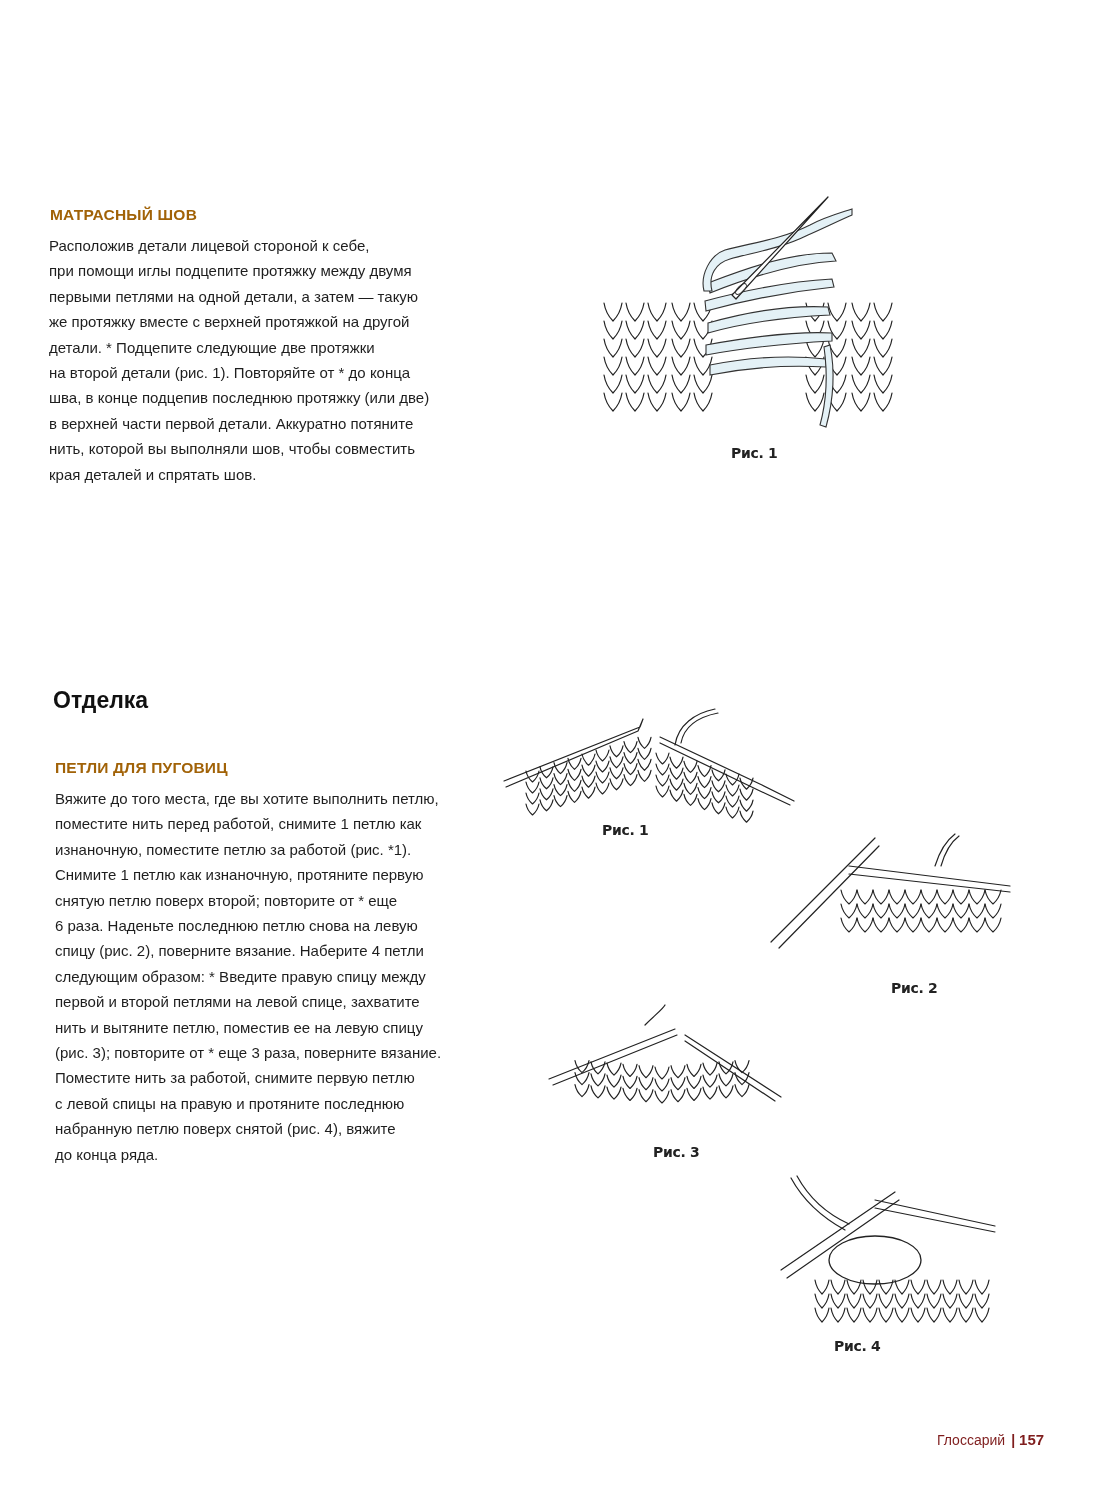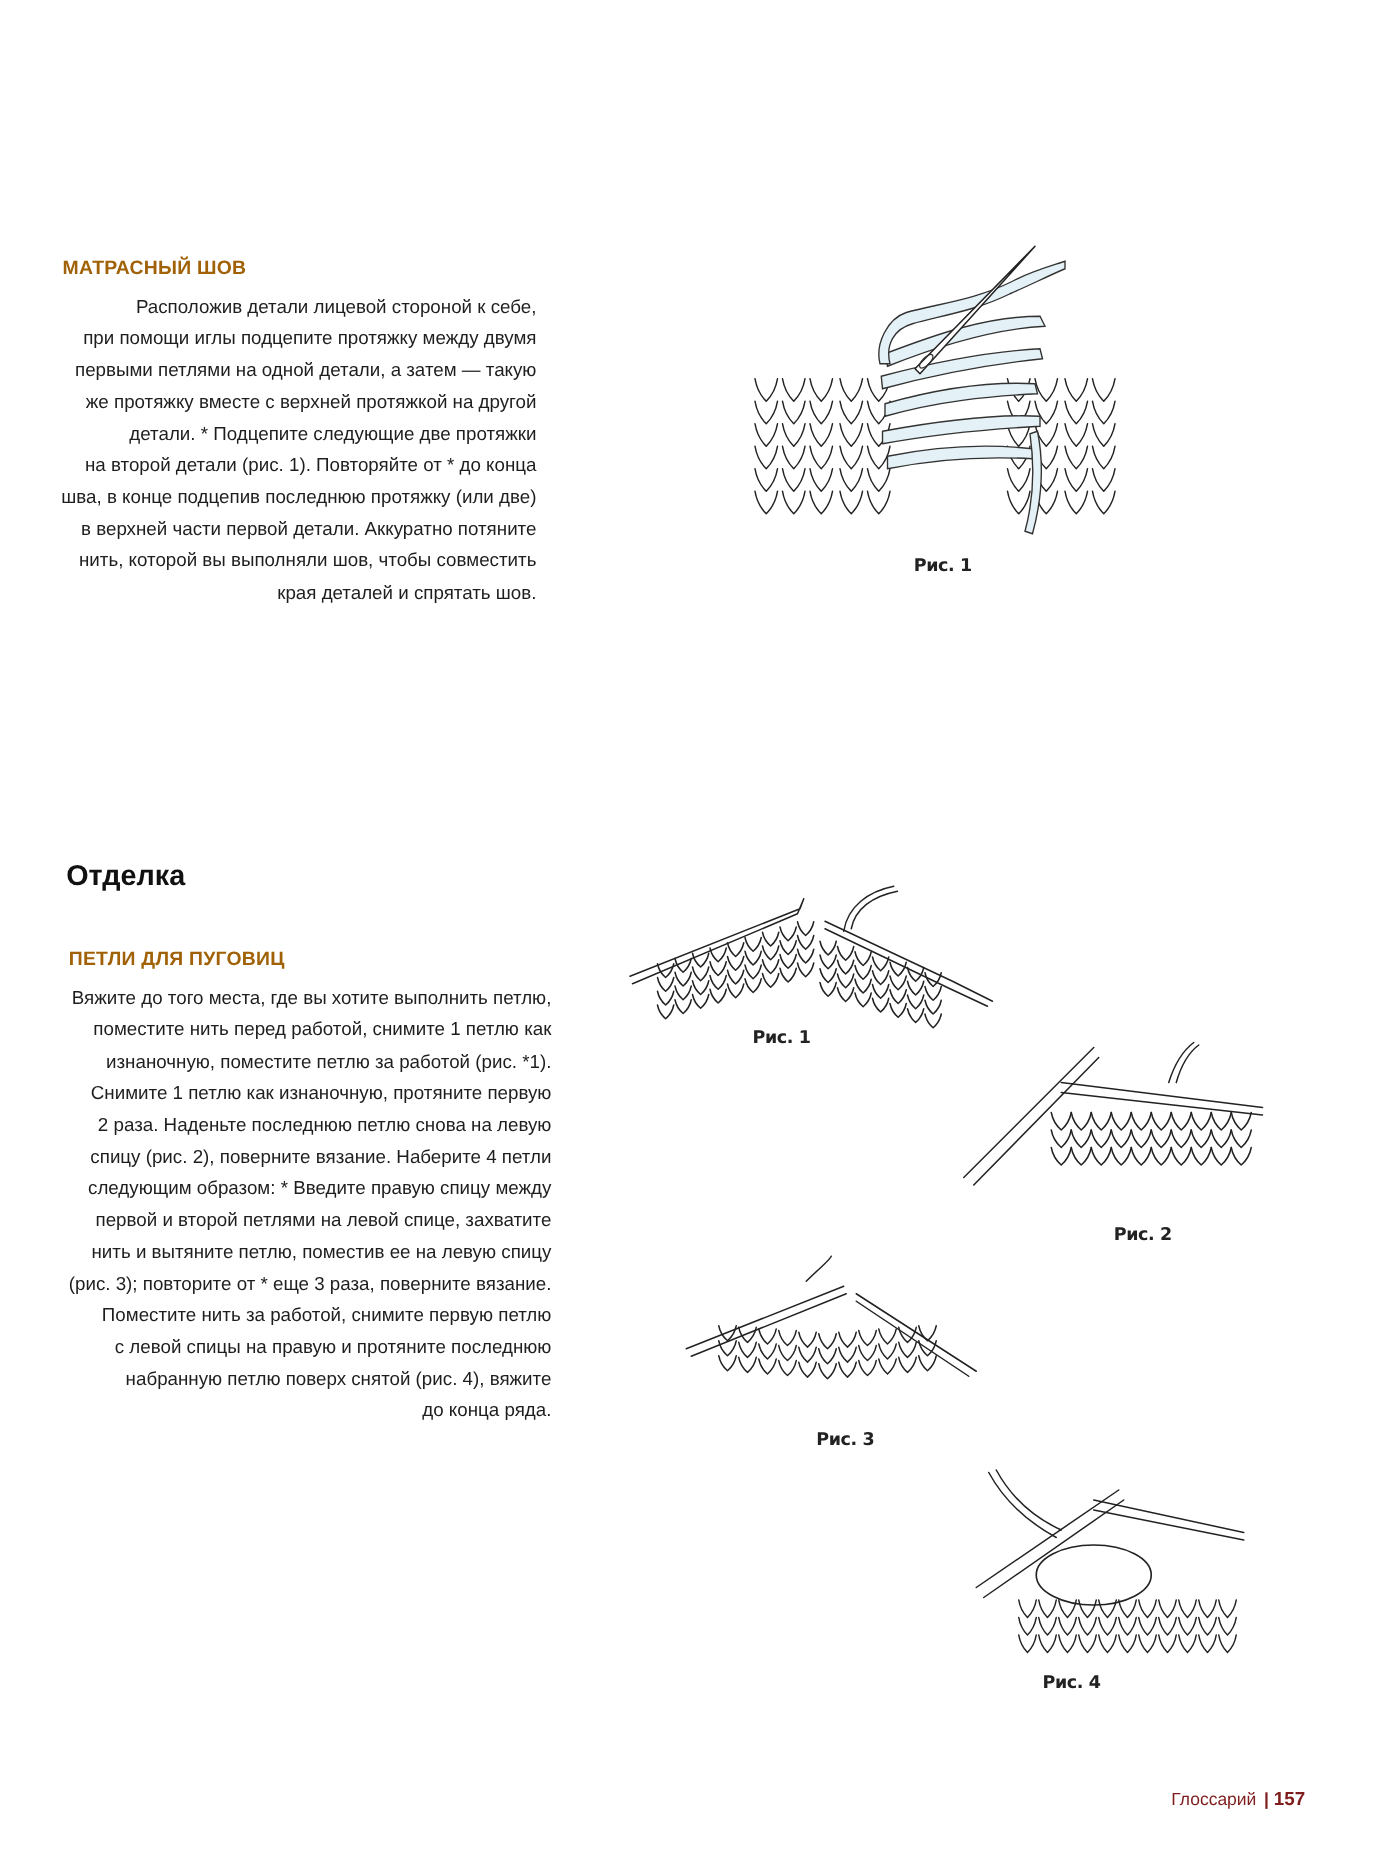--- a/index.html
+++ b/index.html
@@ -1,21 +1,21 @@
 <!DOCTYPE html>
 <html><head>
 <meta charset="utf-8">
 <style>
   html, body { margin: 0; padding: 0; background: #ffffff; }
   body { width: 1101px; height: 1500px; position: relative; overflow: hidden;
          font-family: "Liberation Sans", "DejaVu Sans", sans-serif; color: #1a1a1a; }
   .abs { position: absolute; }
   .h3 { font-weight: bold; font-size: 15.5px; letter-spacing: 0.2px; color: #a16207; }
   .h2 { font-weight: bold; font-size: 23px; color: #111; text-align: right; }
-  .body-lines { font-size: 15px; line-height: 25.4px; color: #1e1e1e; text-align: right; }
+  .body-lines { font-size: 15px; line-height: 25.4px; color: #1e1e1e; }
   .body-lines div { white-space: nowrap; }
   .cap { font-family: "DejaVu Sans", sans-serif; font-weight: bold; font-size: 14px; color: #222; letter-spacing: -0.3px; }
   .footer { font-size: 14px; color: #7f1d1d; }
   .footer .sep { font-weight: bold; margin: 0 4px 0 6px; }
   .footer .num { font-weight: bold; font-size: 15px; }
   svg { position: absolute; overflow: visible; }
   svg .ln { fill: none; stroke: #222; stroke-width: 1.2; stroke-linecap: round; stroke-linejoin: round; }
   svg .lnw { fill: #fff; stroke: #222; stroke-width: 1.2; stroke-linejoin: round; }
   svg .thread { fill: #e4f1f6; stroke: #333; stroke-width: 1.1; }
 </style>
@@ -114,21 +114,22 @@
 
 <div class="abs h2" style="left:53px; top:687px;">Отделка</div>
 
 <div class="abs h3" style="left:55px; top:759px;">ПЕТЛИ ДЛЯ ПУГОВИЦ</div>
 
 <div class="abs body-lines" style="left:55px; top:786px;">
   <div>Вяжите до того места, где вы хотите выполнить петлю,</div>
   <div>поместите нить перед работой, снимите 1 петлю как</div>
   <div>изнаночную, поместите петлю за работой (рис. *1).</div>
   <div>Снимите 1 петлю как изнаночную, протяните первую</div>
-  <div>2 раза. Наденьте последнюю петлю снова на левую</div>
+  <div>снятую петлю поверх второй; повторите от * еще</div>
+  <div>6 раза. Наденьте последнюю петлю снова на левую</div>
   <div>спицу (рис. 2), поверните вязание. Наберите 4 петли</div>
   <div>следующим образом: * Введите правую спицу между</div>
   <div>первой и второй петлями на левой спице, захватите</div>
   <div>нить и вытяните петлю, поместив ее на левую спицу</div>
   <div>(рис. 3); повторите от * еще 3 раза, поверните вязание.</div>
   <div>Поместите нить за работой, снимите первую петлю</div>
   <div>с левой спицы на правую и протяните последнюю</div>
   <div>набранную петлю поверх снятой (рис. 4), вяжите</div>
   <div>до конца ряда.</div>
 </div>

